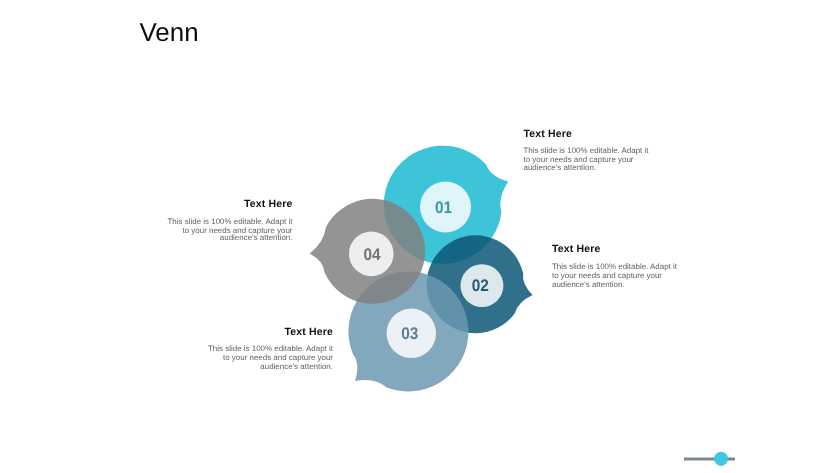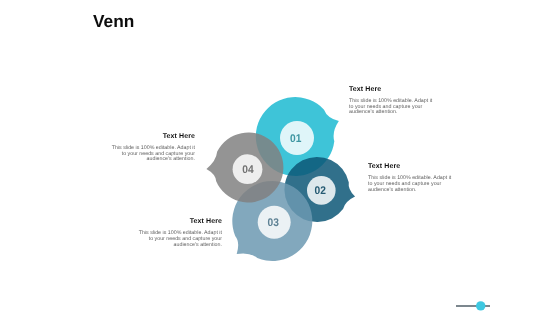--- a/index.html
+++ b/index.html
@@ -1,18 +1,18 @@
 <!DOCTYPE html>
 <html><head>
 <meta charset="utf-8">
 <style>
   html,body{margin:0;padding:0;}
   body{width:560px;height:315px;background:#fff;font-family:"Liberation Sans",sans-serif;overflow:hidden;-webkit-font-smoothing:antialiased;text-rendering:geometricPrecision;}
   .slide{position:relative;width:560px;height:315px;background:#fff;transform:translateZ(0);}
-  .title{position:absolute;will-change:transform;left:93px;top:10.5px;font-size:17.3px;font-weight:bold;color:#0d0d0d;letter-spacing:0px;}
+  .title{position:absolute;will-change:transform;left:93px;top:10.5px;font-size:17.3px;font-weight:normal;color:#0d0d0d;letter-spacing:0px;}
   #venn{position:absolute;left:0;top:0;}
   .tb{position:absolute;}
   .tb .h{font-size:7.0px;font-weight:bold;color:#111;margin:1px 0 6.2px 0;letter-spacing:0.1px;}
   .tb .p{font-size:5.3px;color:#5f5f5f;line-height:5.85px;}
   .r{text-align:right;}
   #slider{position:absolute;left:454.5px;top:297.5px;}
 </style>
 </head>
 <body>
 

